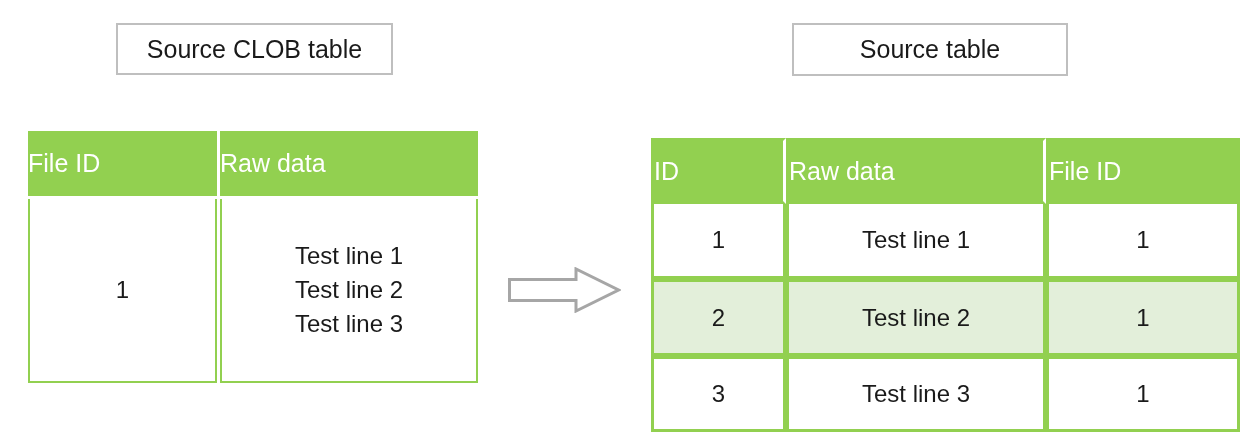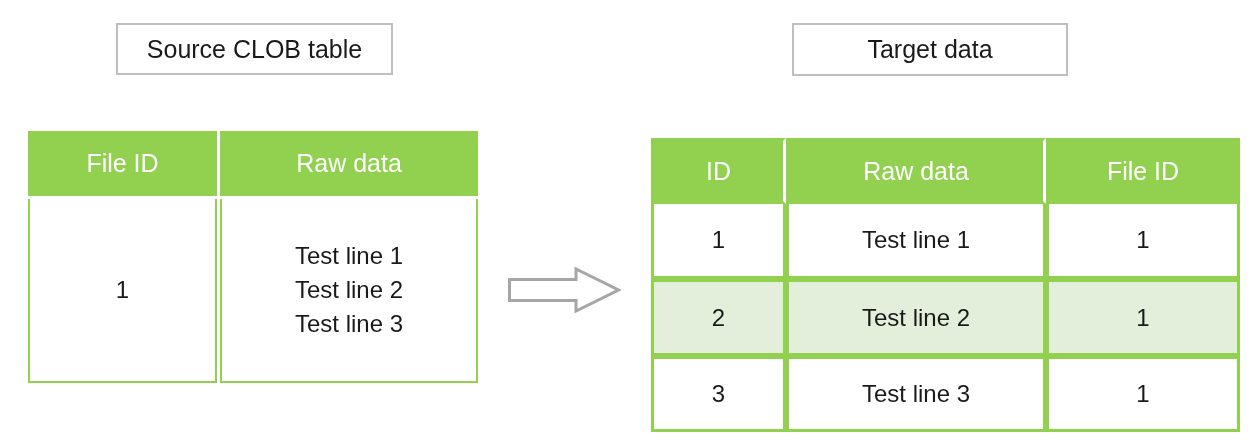--- a/index.html
+++ b/index.html
@@ -44,21 +44,21 @@
   table.tbl {
     position: absolute;
     table-layout: fixed;
     font-size: 24px;
     color: var(--text);
   }
   table.tbl th {
     color: var(--header-text);
     font-weight: normal;
     font-size: 25px;
-    text-align: center;
+    text-align: left;
     vertical-align: middle;
   }
   table.tbl td {
     text-align: center;
     vertical-align: middle;
   }
 
   
   table.src {
     left: 25px; top: 128px;
@@ -115,21 +115,21 @@
 </head>
 <body>
 
 <div class="canvas">
 
   <div class="label-box src-label">
     <span>Source CLOB table</span>
   </div>
 
   <div class="label-box tgt-label">
-    <span>Target data</span>
+    <span>Source table</span>
   </div>
 
   <table class="tbl src">
     <colgroup>
       <col class="c-fileid">
       <col class="c-rawdata">
     </colgroup>
     <thead>
       <tr>
         <th>File ID</th>

